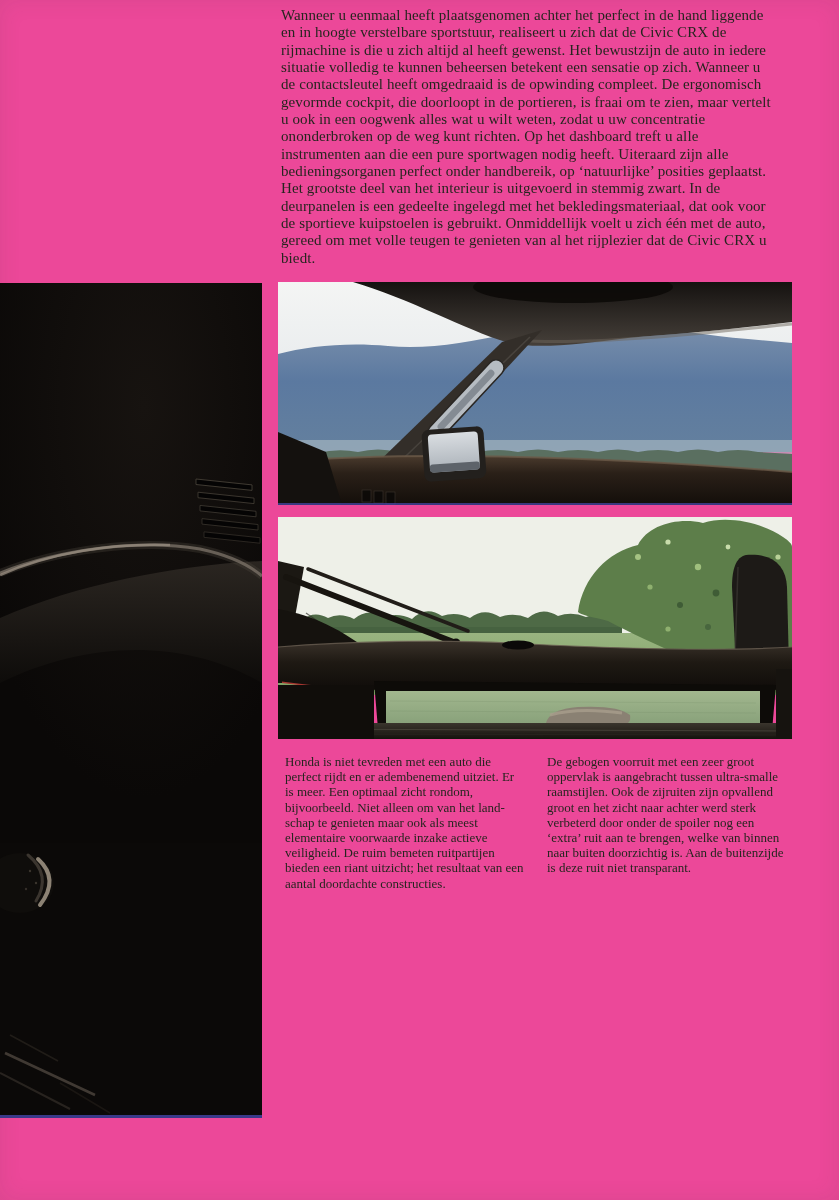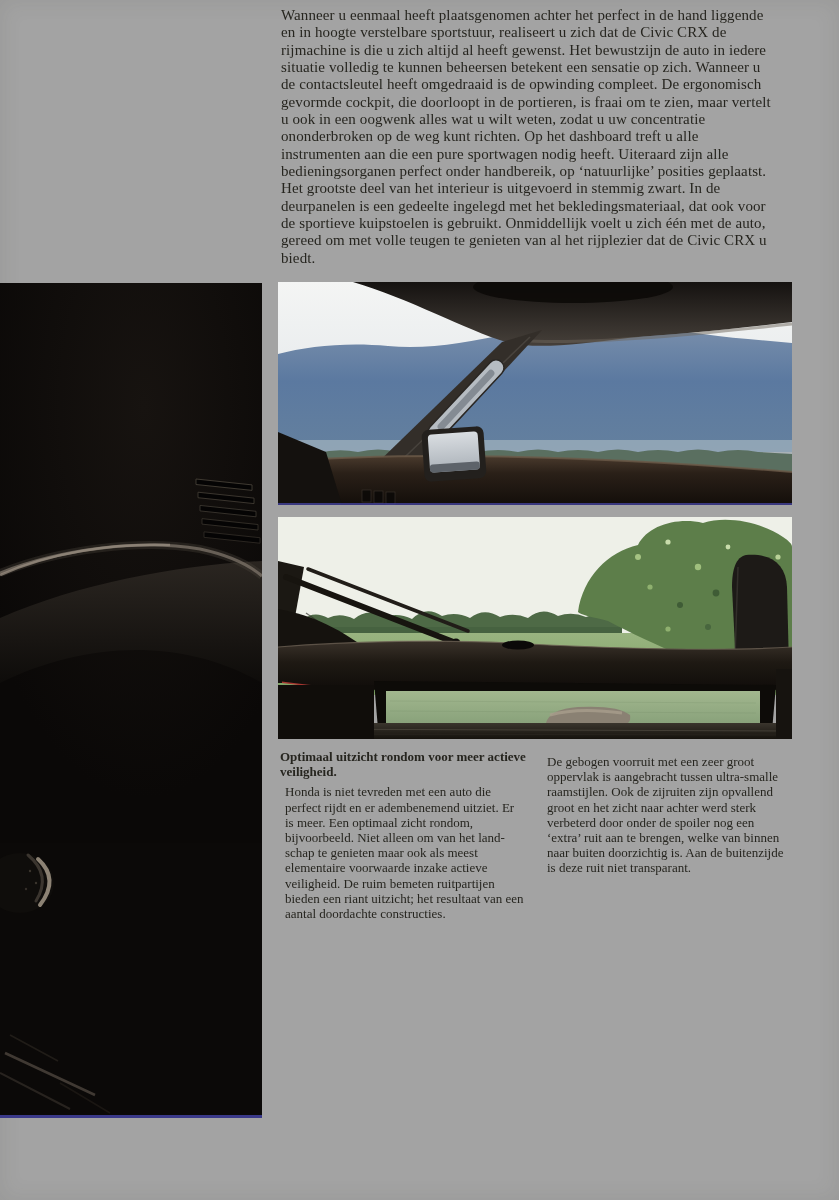--- a/index.html
+++ b/index.html
@@ -1,18 +1,18 @@
 <!DOCTYPE html>
 <html><head>
 <meta charset="utf-8">
 <style>
   html,body { margin:0; padding:0; background:#dcdad4; }
   .page {
     position:relative; width:839px; height:1200px; margin:0 auto;
-    background:#a3a3a3; overflow:hidden;
+    background:#ec4899; overflow:hidden;
     font-family:"Liberation Serif", serif; color:#26251f;
     box-shadow: inset 0 0 22px rgba(60,55,45,0.10);
   }
   .txt { white-space:pre; }
   .intro {
     position:absolute; left:281px; top:7px; width:530px;
     font-size:15px; line-height:17.35px; letter-spacing:0.1px;
   }
   .col-left  { position:absolute; left:280px; top:749px; width:255px;
                font-size:13px; line-height:15.2px; }
@@ -244,22 +244,20 @@
 
       <rect x="0" y="206" width="514" height="16" fill="url(#rBottom)"></rect>
       <path d="M0,212 L514,214" stroke="#555046" stroke-width="1" opacity="0.6"></path>
       <path d="M0,217 L514,218" stroke="#2a2620" stroke-width="1" opacity="0.7"></path>
       <rect x="0" y="168" width="96" height="54" fill="#100d0a"></rect>
       <rect x="498" y="152" width="16" height="70" fill="#16130f"></rect>
     </svg>
   </div>
 
   <div class="col-left">
-    <h3>Optimaal uitzicht rondom voor meer actieve
-veiligheid.</h3>
     <p class="txt">Honda is niet tevreden met een auto die
 perfect rijdt en er adembenemend uitziet. Er
 is meer. Een optimaal zicht rondom,
 bijvoorbeeld. Niet alleen om van het land-
 schap te genieten maar ook als meest
 elementaire voorwaarde inzake actieve
 veiligheid. De ruim bemeten ruitpartijen
 bieden een riant uitzicht; het resultaat van een
 aantal doordachte constructies.</p>
   </div>

